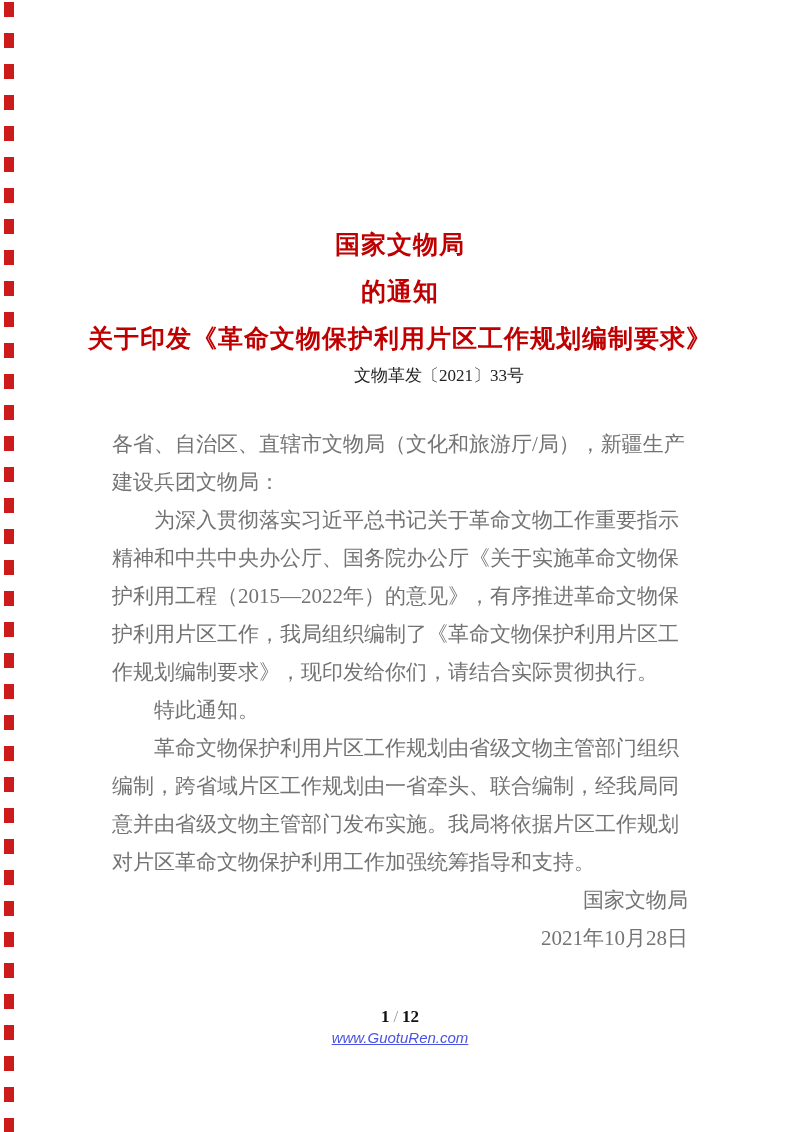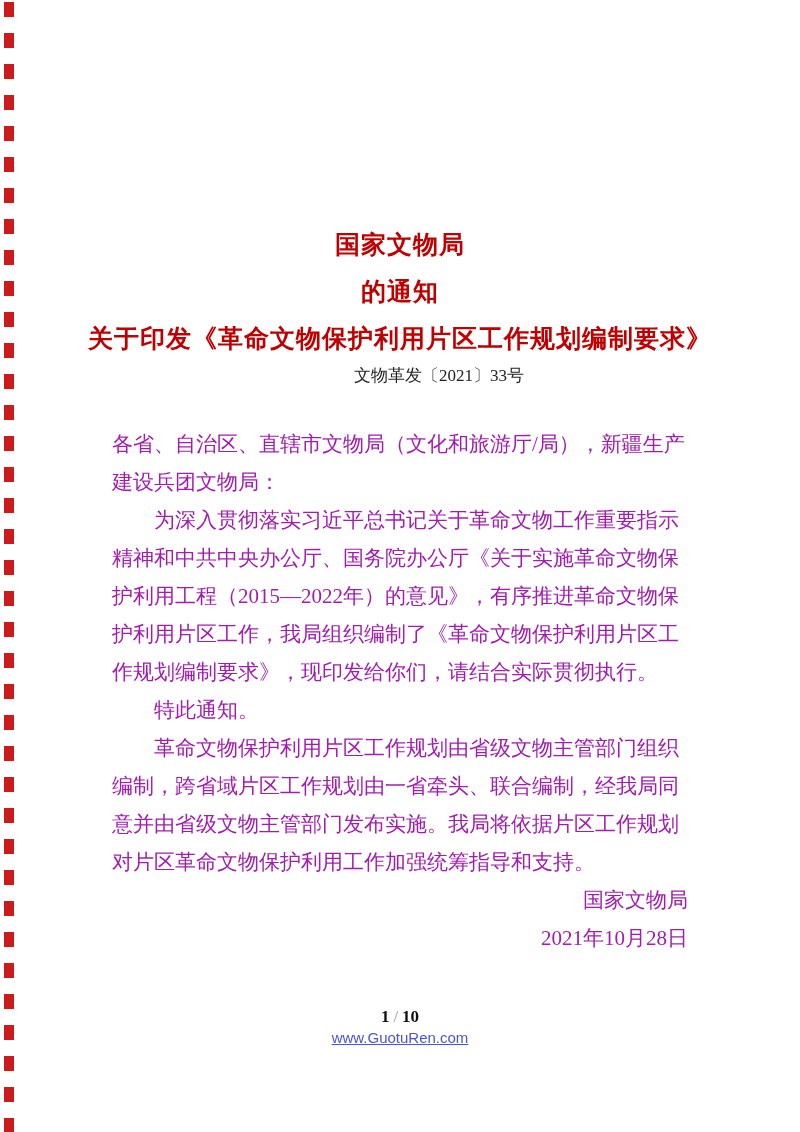--- a/index.html
+++ b/index.html
@@ -50,21 +50,21 @@
     margin-left: 39px;
   }
 
   .body-block {
     position: absolute;
     top: 425px;
     left: 112px;
     width: 576px;
     font-size: 21px;
     line-height: 38px;
-    color: #a21caf;
+    color: #737373;
     text-align: left;
   }
   .body-block p { margin: 0; }
   .body-block p.indent { text-indent: 2em; }
 
   .signature { text-align: right; }
 
   .footer {
     position: absolute;
     left: 0;
@@ -73,20 +73,21 @@
   }
   .footer.pages { top: 1006px; font-size: 17px; line-height: 22px; color: #111; }
   .footer.pages .num { font-weight: 700; font-family: "Liberation Serif", serif; }
   .footer.pages .sep { color: #999999; font-weight: 400; padding: 0 4px; }
   .footer.site { top: 1028px; font-size: 15px; line-height: 20px; }
   .footer.site a {
     font-family: "Liberation Sans", "DejaVu Sans", sans-serif;
     color: #4a53e2;
     text-decoration: underline;
     cursor: pointer;
+    font-style: italic;
   }
 </style>
 </head>
 <body>
 
 <div class="edge-dashes"></div>
 
 <div class="title-block">
   <div>国家文物局</div>
   <div>的通知</div>
@@ -98,18 +99,18 @@
 <div class="body-block">
   <p>各省、自治区、直辖市文物局（文化和旅游厅/局），新疆生产建设兵团文物局：</p>
   <p class="indent">为深入贯彻落实习近平总书记关于革命文物工作重要指示精神和中共中央办公厅、国务院办公厅《关于实施革命文物保护利用工程（2015—2022年）的意见》，有序推进革命文物保护利用片区工作，我局组织编制了《革命文物保护利用片区工作规划编制要求》，现印发给你们，请结合实际贯彻执行。</p>
   <p class="indent">特此通知。</p>
   <p class="indent">革命文物保护利用片区工作规划由省级文物主管部门组织编制，跨省域片区工作规划由一省牵头、联合编制，经我局同意并由省级文物主管部门发布实施。我局将依据片区工作规划对片区革命文物保护利用工作加强统筹指导和支持。</p>
   <p class="signature">国家文物局</p>
   <p class="signature">2021年10月28日</p>
 </div>
 
 <div class="footer pages">
-  <span class="num">1</span><span class="sep">/</span><span class="num">10</span>
+  <span class="num">1</span><span class="sep">/</span><span class="num">12</span>
 </div>
 
 <div class="footer site">
   <a>www.GuotuRen.com</a>
 </div>
 
 </body></html>

